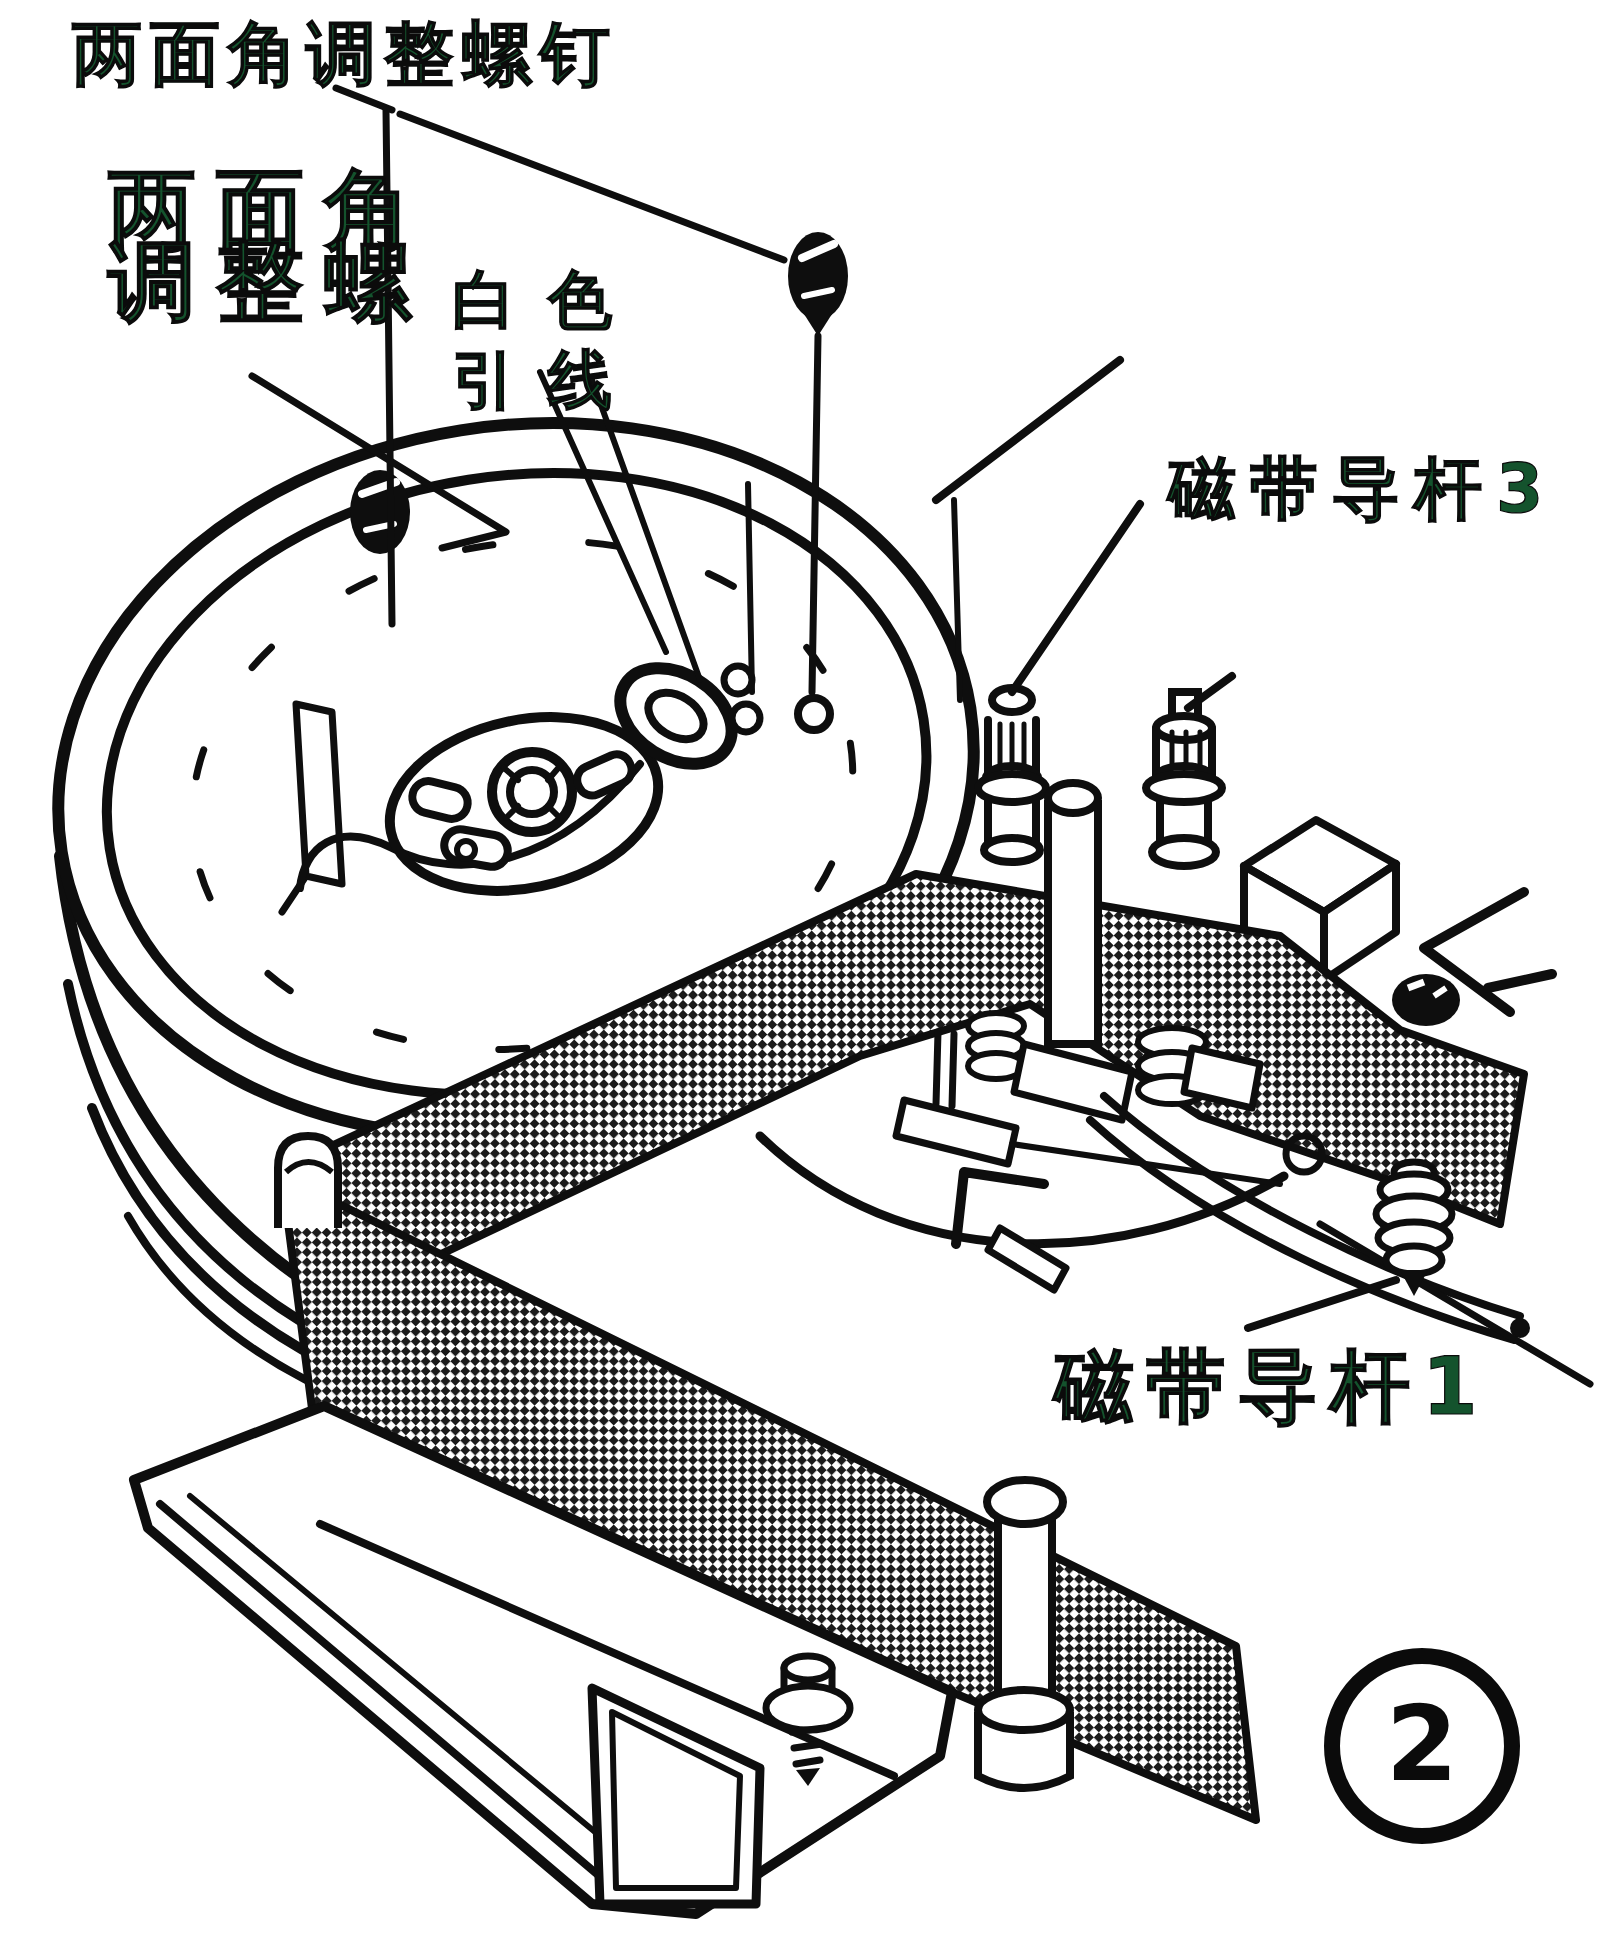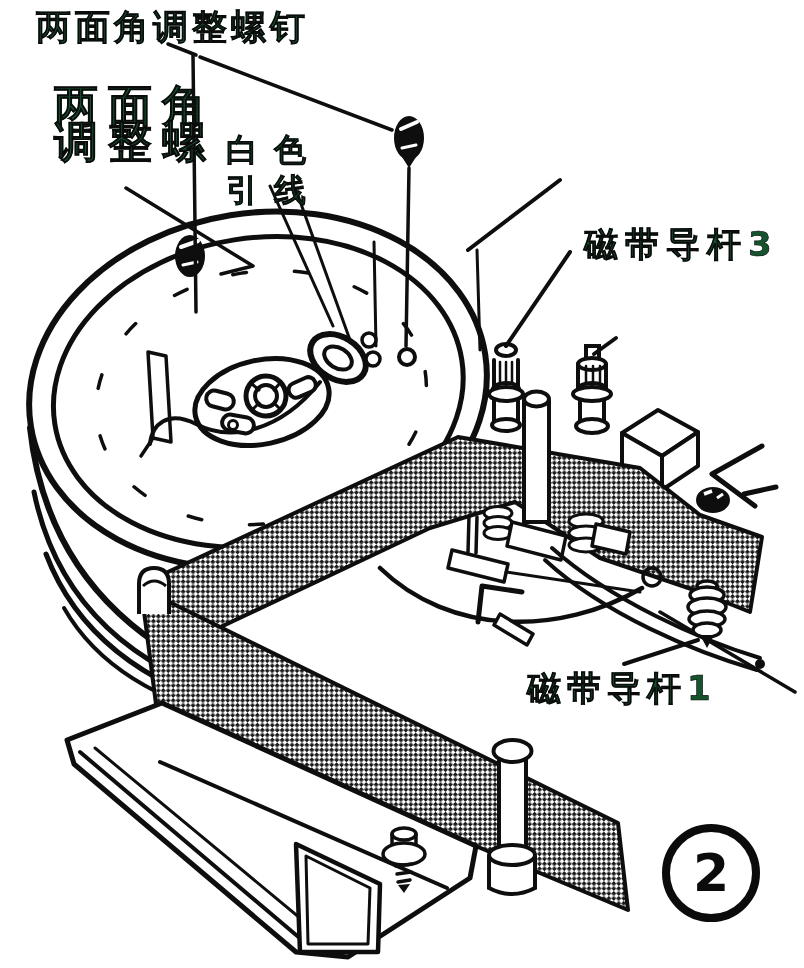--- a/index.html
+++ b/index.html
@@ -8,21 +8,21 @@
   svg{position:absolute;left:0;top:0;}
   .lbl{position:absolute;color:#14532d;font-weight:bold;white-space:nowrap;
        -webkit-text-stroke:0.6px #0b0b0b;}
   .lbl div{white-space:nowrap;}
   #top-label{left:36px;top:4px;font-size:35px;letter-spacing:4px;}
   #left-label{left:54px;top:88px;font-size:44px;line-height:36px;letter-spacing:10px;}
   #white-lead-label{left:226px;top:118px;font-size:32px;line-height:40px;letter-spacing:16px;margin-top:12px;}
   #upper-drum-label{left:563px;top:124px;font-size:35px;letter-spacing:6px;}
   #rod3-label{left:572px;top:222px;font-size:34px;letter-spacing:7px;margin-left:12px;}
   #rod2-label{left:577px;top:292px;font-size:34px;letter-spacing:7px;}
-  #rod1-label{left:527px;top:666px;font-size:34px;letter-spacing:6px;}
+  #rod1-label{left:527px;top:666px;font-size:40px;letter-spacing:6px;}
   #figure-number{position:absolute;left:662px;top:824px;width:82px;height:82px;
        border:8px solid #0b0b0b;border-radius:50%;display:flex;align-items:center;
        justify-content:center;font-size:52px;font-weight:bold;color:#0b0b0b;}
 </style>
 </head>
 <body>
 
 <div id="stage">
 
 <svg width="804" height="968" viewBox="0 0 804 968">

